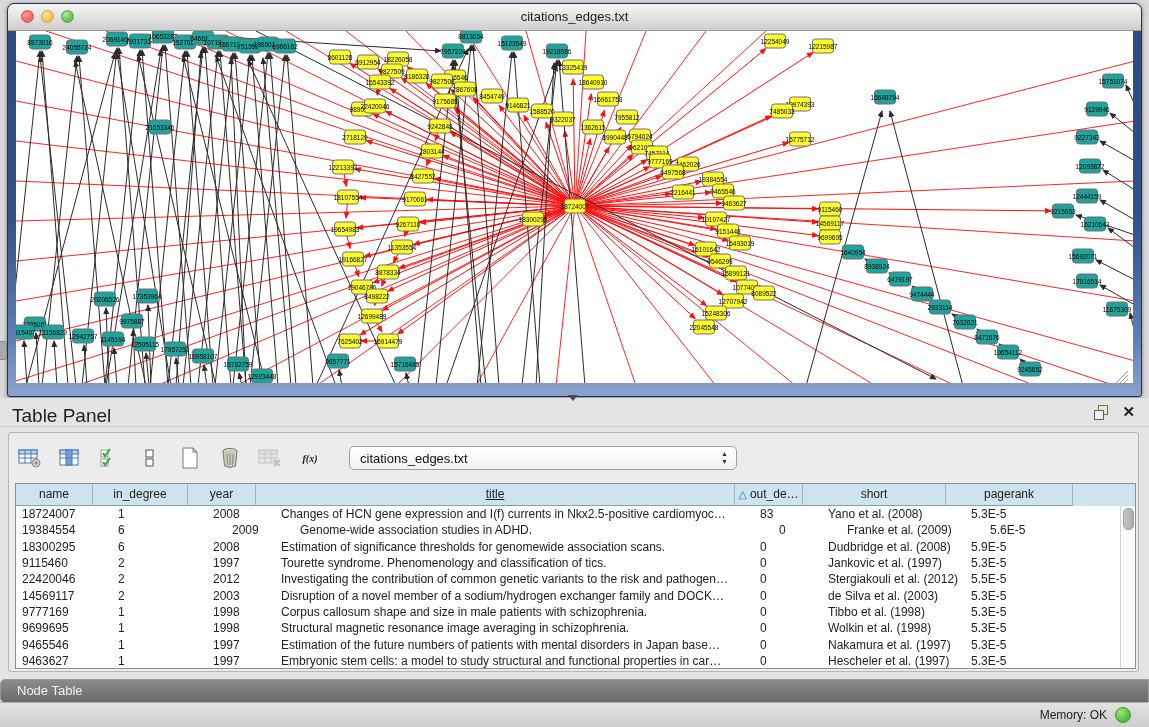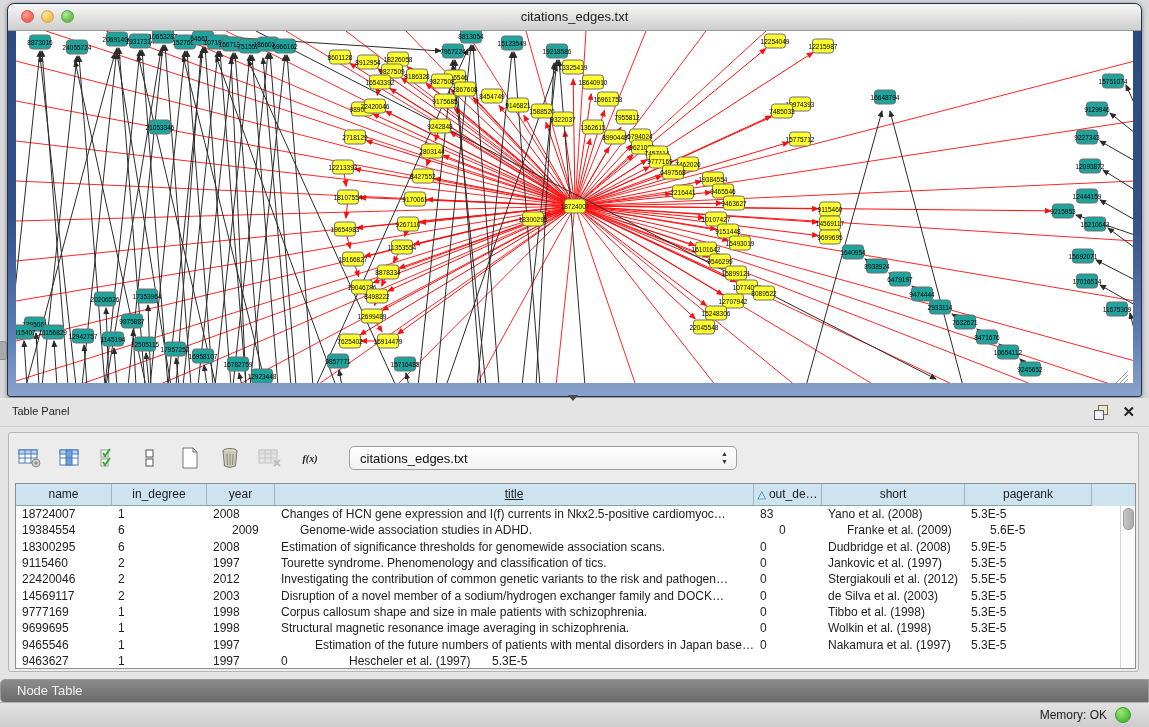--- a/index.html
+++ b/index.html
@@ -22,21 +22,21 @@
   .light.green{background:radial-gradient(circle at 35% 30%,#b7eaa0,#69c04d 60%);border:1px solid #55a73e;}
   .canvas{position:absolute;left:8px;right:8px;top:27px;bottom:13px;background:#fff;overflow:hidden;}
   .canvas svg{display:block;}
   .side-grip{position:absolute;left:0;top:341px;width:6px;height:17px;background:#a9a9a9;
     border-radius:0 3px 3px 0;border:1px solid #8b8b8b;border-left:none;}
   
   .table-panel{position:absolute;left:0;top:398px;width:1149px;height:329px;background:#e4e4e4;}
   .splitter-dot{position:absolute;left:568px;top:-3px;width:0;height:0;
     border-left:5px solid transparent;border-right:5px solid transparent;border-top:6px solid #4a4a4a;}
   .tp-header{height:28px;position:relative;border-bottom:1px solid #cfcfcf;}
-  .tp-title{position:absolute;left:12px;top:7px;font-size:11px;color:#1f1f1f;}
+  .tp-title{position:absolute;left:12px;top:7px;font-size:19px;color:#1f1f1f;}
   .tp-float{position:absolute;right:40px;top:7px;width:15px;height:14px;cursor:pointer;}
   .tp-float .sq1{position:absolute;left:4px;top:0;width:8px;height:8px;border:1px solid #77713f;background:#e9e6d2;}
   .tp-float .sq2{position:absolute;left:0;top:5px;width:8px;height:8px;border:1px solid #55606e;background:#f2f2f2;}
   .tp-close{position:absolute;right:14px;top:5px;font-size:15px;font-weight:bold;color:#222;cursor:pointer;}
   .tp-body{position:absolute;left:8px;top:34px;width:1131px;height:240px;background:#ececec;
     border:1px solid #b5b5b5;border-radius:3px;box-sizing:border-box;}
   
   .toolbar{position:absolute;left:8px;top:8px;height:34px;display:flex;align-items:center;gap:14px;}
   .tbtn{width:26px;height:26px;display:flex;align-items:center;justify-content:center;cursor:pointer;}
   .fx{font-family:"Liberation Serif",serif;font-style:italic;font-weight:bold;font-size:10px;color:#1a1a1a;}
@@ -874,21 +874,21 @@
           </svg>
       </span>
       <span class="tbtn fx">f(x)</span>
       <div class="combo">
         <span>citations_edges.txt</span>
         <span class="arrows">▲<br>▼</span>
       </div>
     </div>
     <div class="tablewrap">
       <div class="thead">
-          <div class="th" style="width: 96px;"><span>name</span></div>
+          <div class="th" style="width: 77px;"><span>name</span></div>
           <div class="th" style="width: 95px;"><span>in_degree</span></div>
           <div class="th" style="width: 68px;"><span>year</span></div>
           <div class="th" style="width: 479px; text-decoration: underline;"><span>title</span></div>
           <div class="th" style="width: 68px;"><span class="sort">△</span><span>out_de…</span></div>
           <div class="th" style="width: 143px;"><span>short</span></div>
           <div class="th" style="width: 127px;"><span>pagerank</span></div>
         </div>
       <div class="rows">
           <div class="tr">
             <div class="td" style="width: 96px;">18724007</div>
@@ -959,29 +959,30 @@
             <div class="td" style="width: 68px;">1998</div>
             <div class="td" style="width: 479px;">Structural magnetic resonance image averaging in schizophrenia.</div>
             <div class="td" style="width: 68px;">0</div>
             <div class="td" style="width: 143px;">Wolkin et al. (1998)</div>
             <div class="td" style="width: 127px;">5.3E-5</div>
           </div>
           <div class="tr">
             <div class="td" style="width: 96px;">9465546</div>
             <div class="td" style="width: 95px;">1</div>
             <div class="td" style="width: 68px;">1997</div>
-            <div class="td" style="width: 479px; text-align: right;">Estimation of the future numbers of patients with mental disorders in Japan base…</div>
+            <div class="td" style="width: 479px;">Estimation of the future numbers of patients with mental disorders in Japan base…</div>
             <div class="td" style="width: 68px;">0</div>
             <div class="td" style="width: 143px;">Nakamura et al. (1997)</div>
             <div class="td" style="width: 127px;">5.3E-5</div>
           </div>
           <div class="tr">
             <div class="td" style="width: 96px;">9463627</div>
             <div class="td" style="width: 95px;">1</div>
             <div class="td" style="width: 68px;">1997</div>
+            <div class="td" style="width: 479px;">Embryonic stem cells: a model to study structural and functional properties in car…</div>
             <div class="td" style="width: 68px;">0</div>
             <div class="td" style="width: 143px;">Hescheler et al. (1997)</div>
             <div class="td" style="width: 127px;">5.3E-5</div>
           </div>
         </div>
       <div class="vscroll">
         <div class="vthumb"></div>
       </div>
     </div>
   </div>

